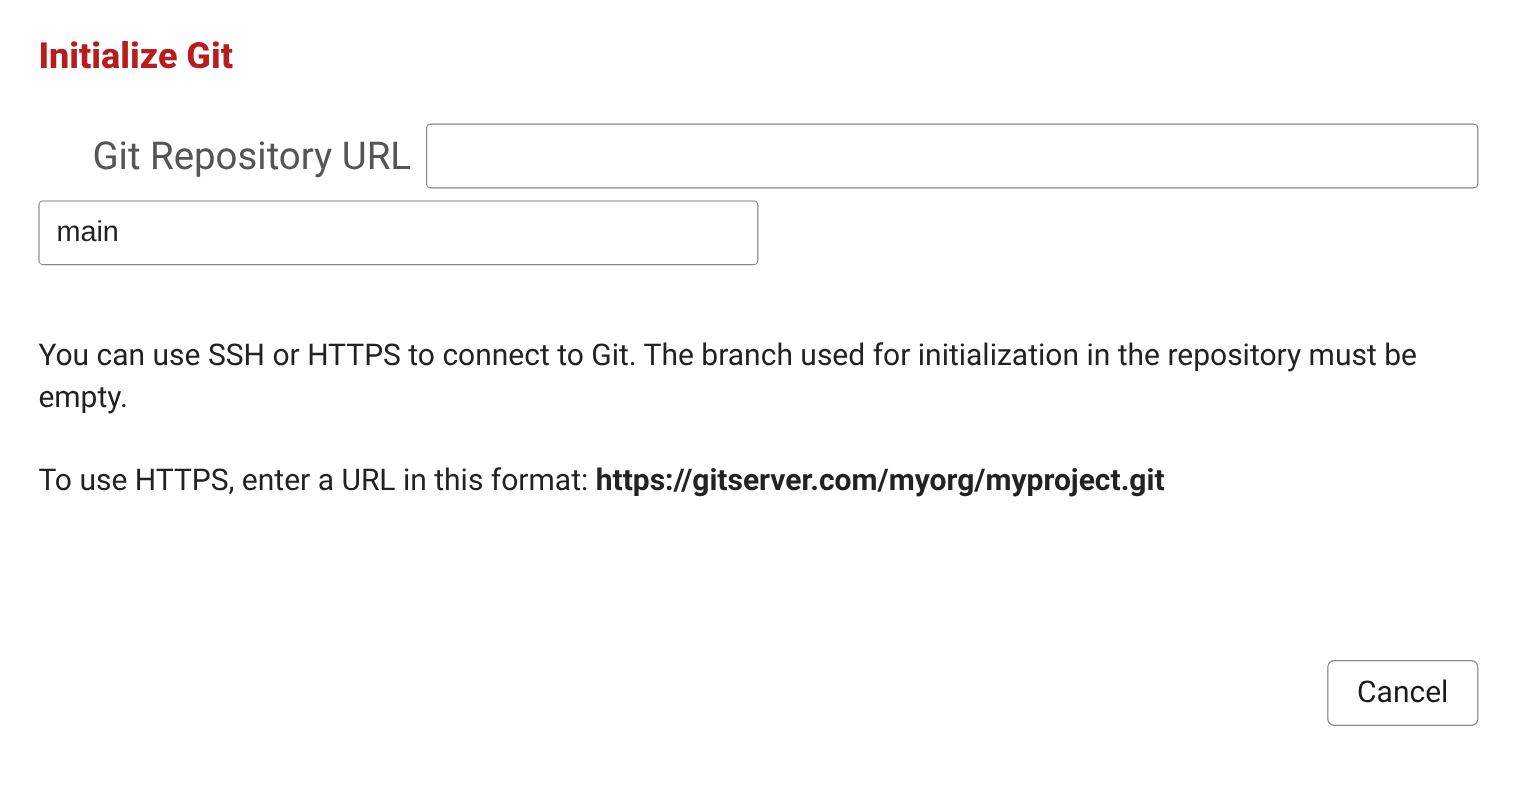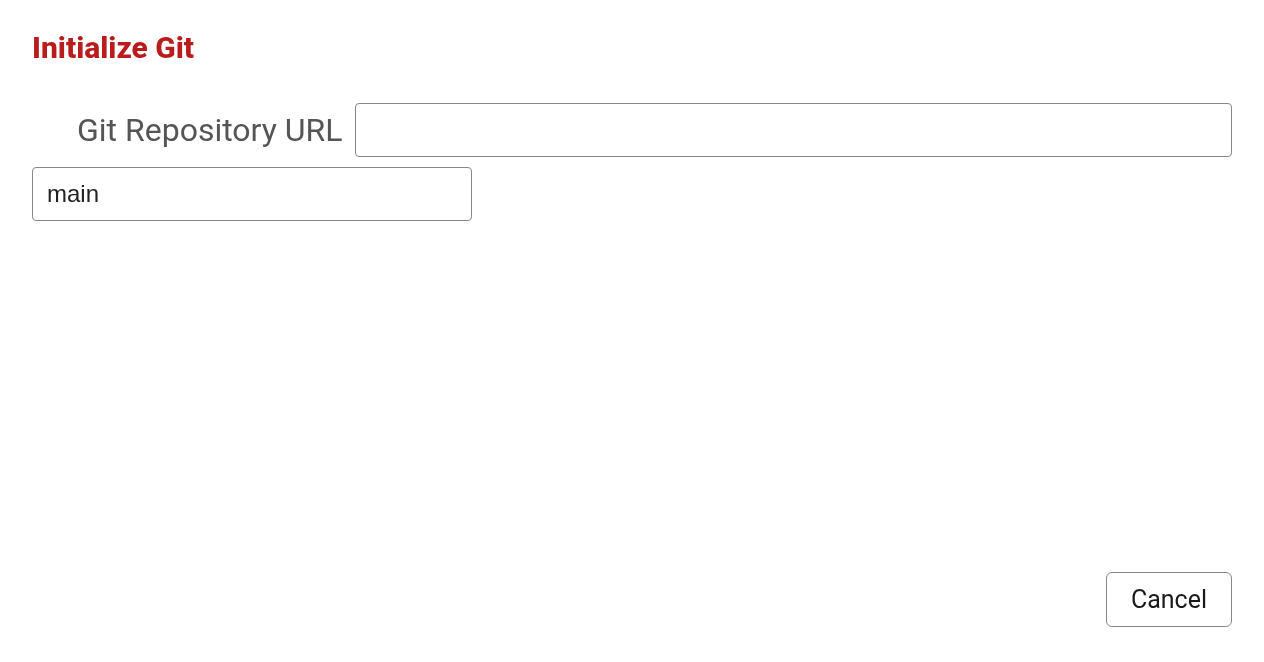--- a/index.html
+++ b/index.html
@@ -40,41 +40,41 @@
       border-radius: 4px;
       font-size: 24px;
       padding: 0 14px;
       color: #222222;
       background: #ffffff;
     }
     .input-url {
       width: 898px;
     }
     .input-branch {
-      width: 440px;
+      width: 600px;
     }
     .help-text {
       margin-top: 58px;
       font-size: 25px;
       line-height: 1.4;
       color: #222222;
     }
     .help-text p {
       margin-bottom: 0;
     }
     .help-text .block1 {
       margin-bottom: 34px;
     }
     .help-text strong {
       font-weight: 700;
     }
     .footer {
       position: absolute;
       right: 32px;
-      top: 572px;
+      top: 550px;
       display: flex;
       gap: 4px;
     }
     .btn {
       font-size: 25px;
       padding: 12px 24px;
       border-radius: 6px;
       cursor: pointer;
       font-family: inherit;
     }
@@ -98,17 +98,21 @@
 <div class="form-row">
   <label class="form-label">Git Repository URL</label>
   <input type="text" class="form-input input-url" value="" style="">
 </div>
 
 <div class="form-row">
   <input type="text" class="form-input input-branch" value="main" style="">
 </div>
 
 <div class="help-text">
+  <p class="block1">You can use SSH or HTTPS to connect to Git. The branch used for initialization in the repository must be empty.</p>
+  <p>
+    <span>To use HTTPS, enter a URL in this format: </span><strong>https://gitserver.com/myorg/myproject.git</strong>
+  </p>
 </div>
 
 <div class="footer">
   <button class="btn btn-cancel">Cancel</button>
 </div>
 
 </body></html>

